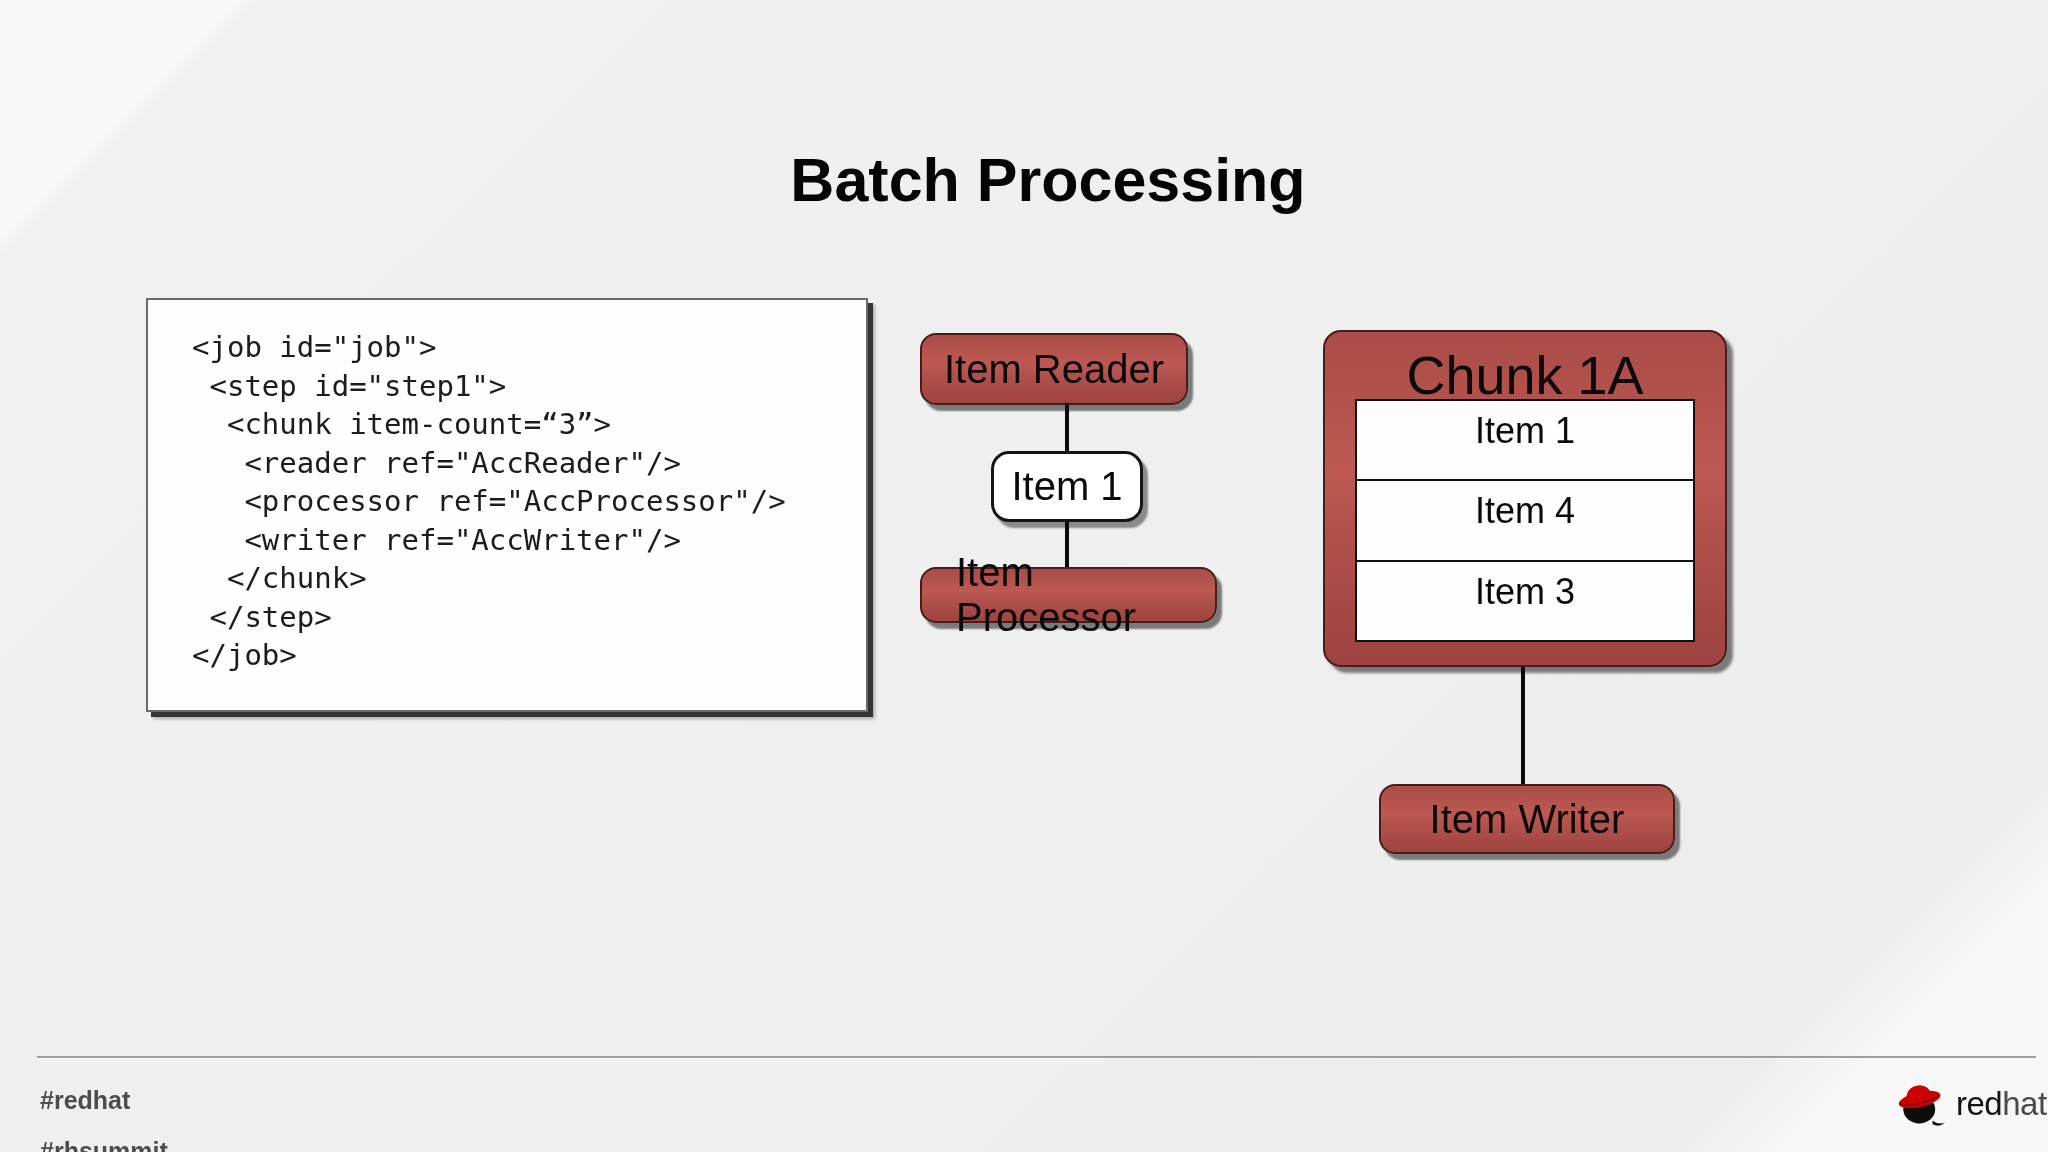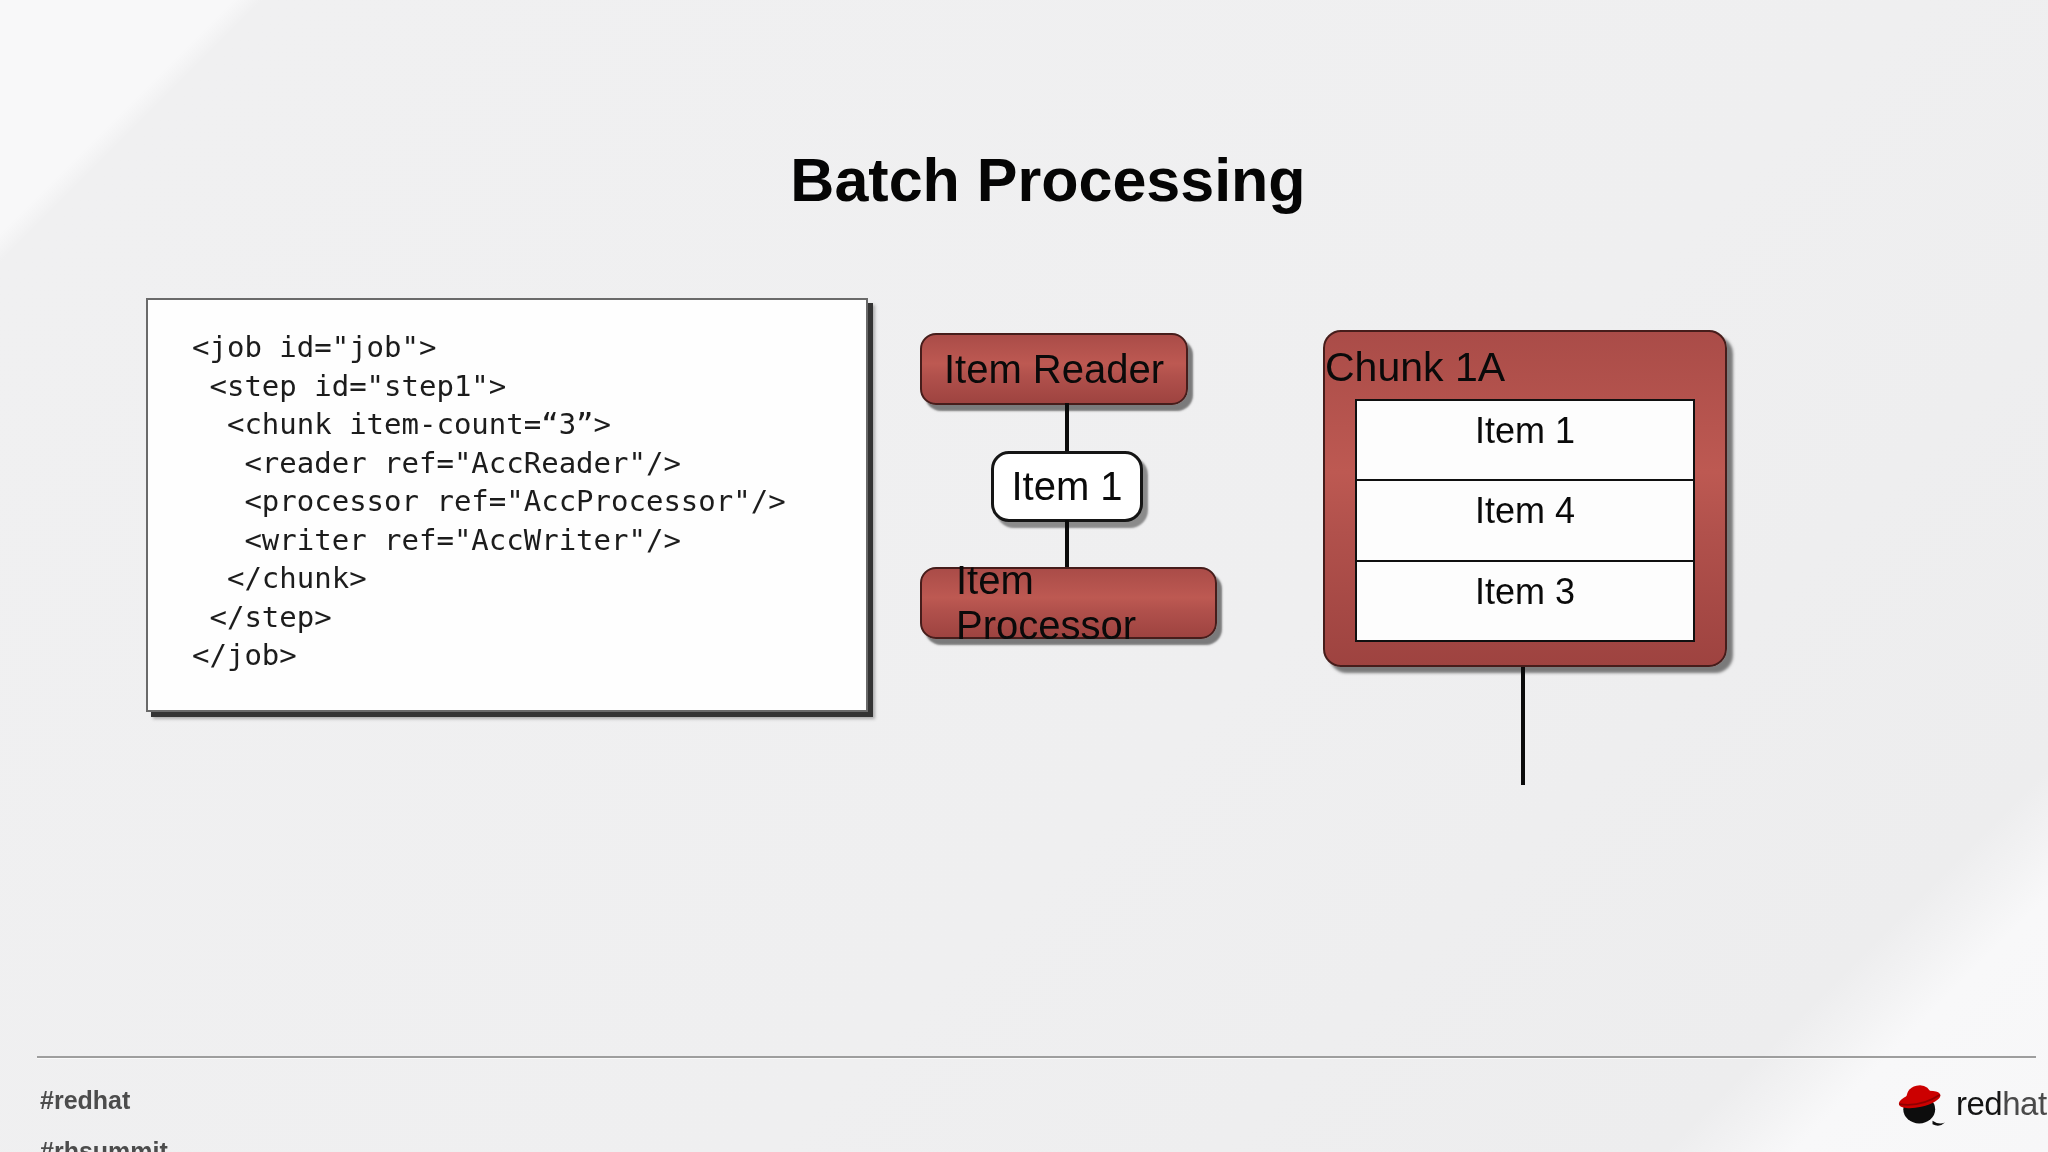--- a/index.html
+++ b/index.html
@@ -43,32 +43,32 @@
   .white-box{
     position:absolute;display:flex;align-items:center;justify-content:center;
     background:#ffffff;border:3px solid #151515;border-radius:18px;box-sizing:border-box;
     box-shadow:5px 6px 2px rgba(72,72,72,.6);
     font-size:40px;color:#0a0a0a;
   }
   .connector{position:absolute;width:4px;background:#0b0b0b;}
   
   .reader-box{left:920px;top:333px;width:268px;height:72px;}
   .item1-box{left:991px;top:451px;width:152px;height:71px;}
-  .processor-box{left:920px;top:567px;width:297px;height:72px;padding-left:34px;}
+  .processor-box{left:920px;top:567px;width:297px;height:56px;padding-left:34px;}
   .conn-a{left:1065px;top:403px;height:50px;}
   .conn-b{left:1065px;top:520px;height:49px;}
   
   .chunk-box{
     position:absolute;left:1323px;top:330px;width:404px;height:337px;
     background:linear-gradient(180deg,#aa4c48 0%,#bd5952 42%,#b1514c 60%,#9e4340 100%);
     border:2px solid #461d1b;border-radius:18px;box-sizing:border-box;
     box-shadow:6px 6px 3px rgba(72,72,72,.7);
   }
   .chunk-title{
-    margin-top:12px;font-size:41px;color:#0a0a0a;
+    margin-top:12px;text-align:center;font-size:54px;color:#0a0a0a;
   }
   .chunk-table{
     position:absolute;left:30px;top:67px;width:340px;height:243px;
     background:#fdfdfd;border:2px solid #101010;box-sizing:border-box;
     display:flex;flex-direction:column;
   }
   .chunk-row{
     flex:1;display:flex;justify-content:center;align-items:flex-start;
     padding-top:9px;font-size:36px;color:#0a0a0a;box-sizing:border-box;
     border-bottom:2px solid #101010;
@@ -122,20 +122,21 @@
 
   <div class="chunk-box">
     <div class="chunk-title">Chunk 1A</div>
     <div class="chunk-table">
       <div class="chunk-row">Item 1</div>
       <div class="chunk-row">Item 4</div>
       <div class="chunk-row">Item 3</div>
     </div>
   </div>
   <div class="connector conn-c"></div>
+  <div class="red-box writer-box">Item Writer</div>
 
   <div class="footer-line"></div>
   <div class="hashtags">
     <span>#redhat</span>
     <span>#rhsummit</span>
   </div>
 
   <div class="logo">
     <svg width="62" height="48" viewBox="0 0 70 54" aria-hidden="true">
       <ellipse cx="33" cy="33" rx="18" ry="16" fill="#0d0d0d"></ellipse>

